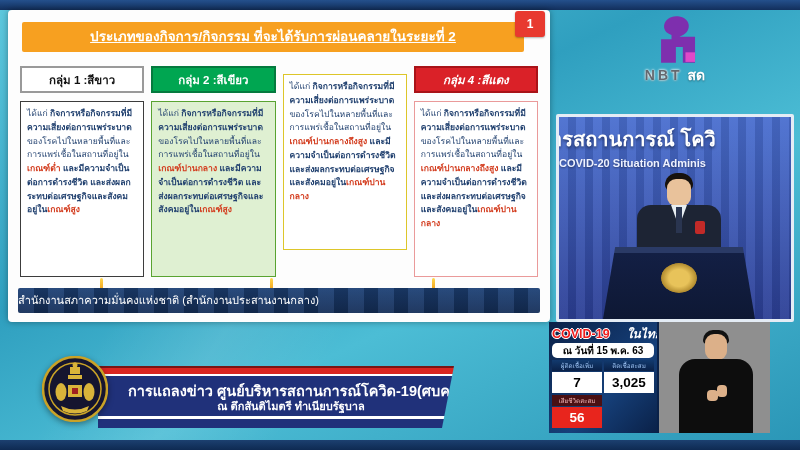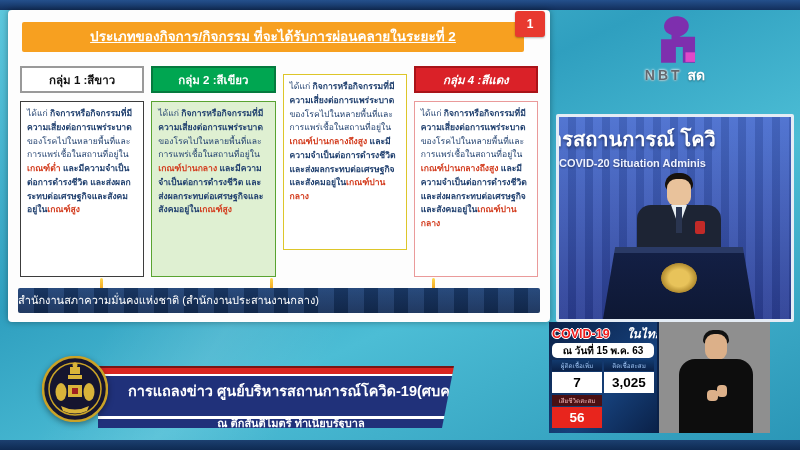--- a/index.html
+++ b/index.html
@@ -102,21 +102,21 @@
   .in-hand1{position:absolute;left:48px;top:68px;width:11px;height:11px;background:#dcb089;border-radius:4px;}
   .in-hand2{position:absolute;left:58px;top:63px;width:10px;height:12px;background:#dcb089;border-radius:4px;}
 
   
   .lower3{position:absolute;left:98px;top:366px;width:356px;height:62px;
     clip-path:polygon(0 0,100% 0,calc(100% - 12px) 100%,0 100%);
     background:linear-gradient(#7a1515 0 2px,#d92520 2px 8px,#ffffff 8px 10px,#20317a 10px 50px,#ffffff 50px 53px,#20317a 53px 100%);
     box-shadow:0 2px 5px rgba(0,0,0,.35);}
   .l3-line1{position:absolute;left:0;top:13px;width:100%;padding-left:30px;color:#fff;font-weight:bold;
     font-size:14.5px;text-align:center;white-space:nowrap;}
-  .l3-line2{position:absolute;left:0;top:48px;width:100%;padding-left:30px;color:#fff;font-weight:bold;
+  .l3-line2{position:absolute;left:0;top:31px;width:100%;padding-left:30px;color:#fff;font-weight:bold;
     font-size:11px;text-align:center;white-space:nowrap;}
   .seal{position:absolute;left:42px;top:356px;z-index:5;filter:drop-shadow(0 2px 3px rgba(0,0,0,.4));}
 </style>
 </head>
 <body>
 
 <div class="screen">
   <div class="bar top"></div>
 
   <section class="slide">

